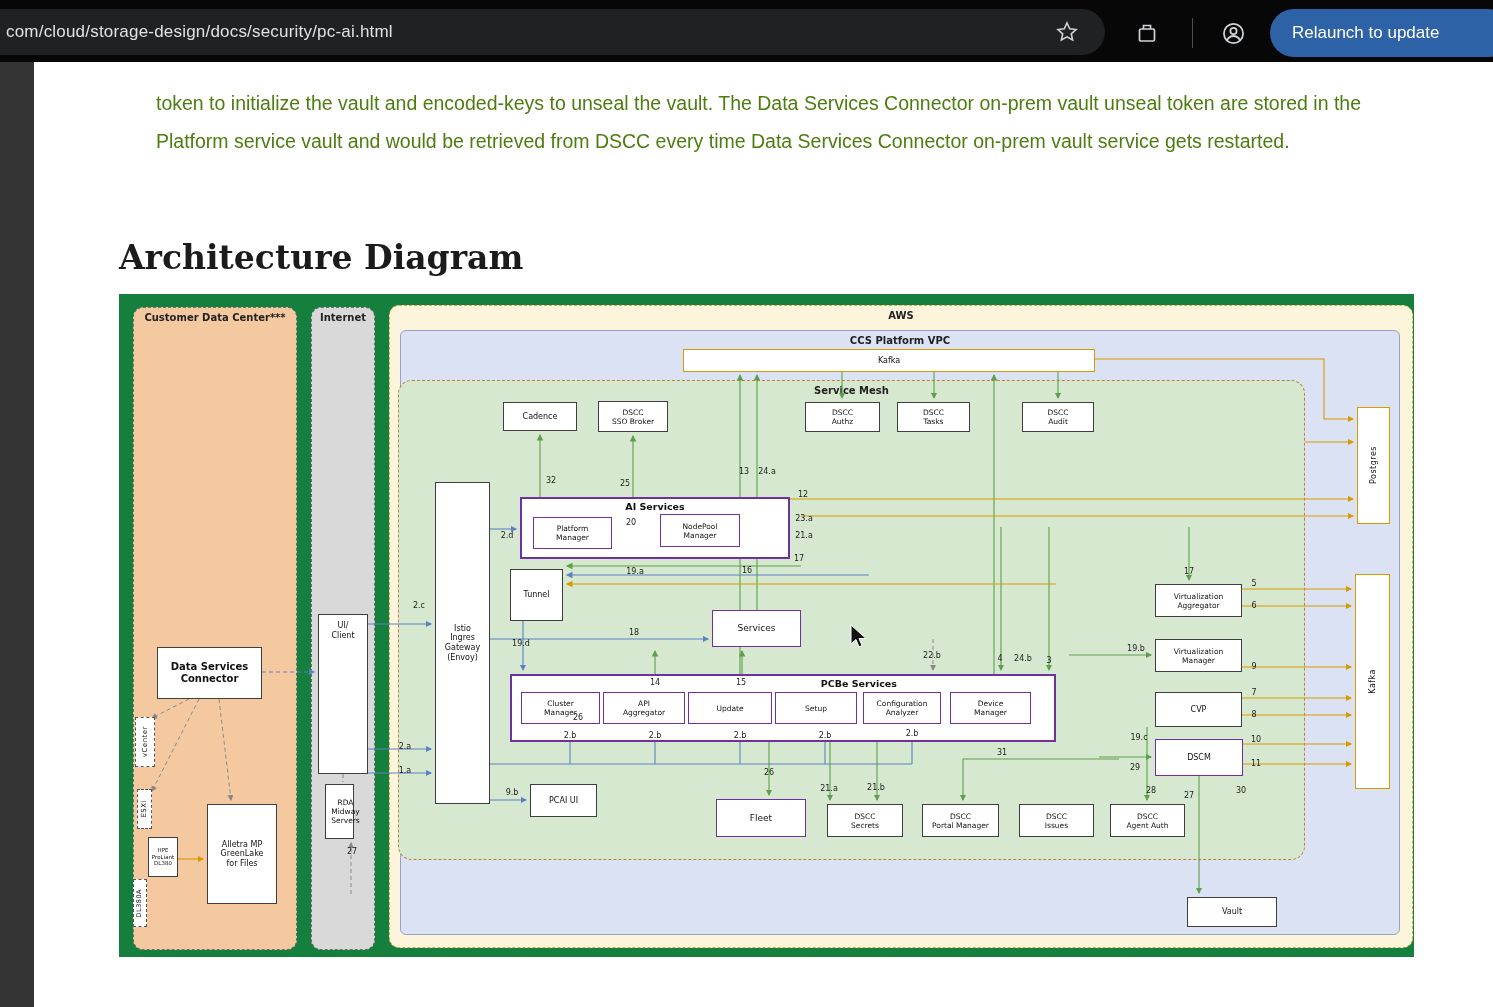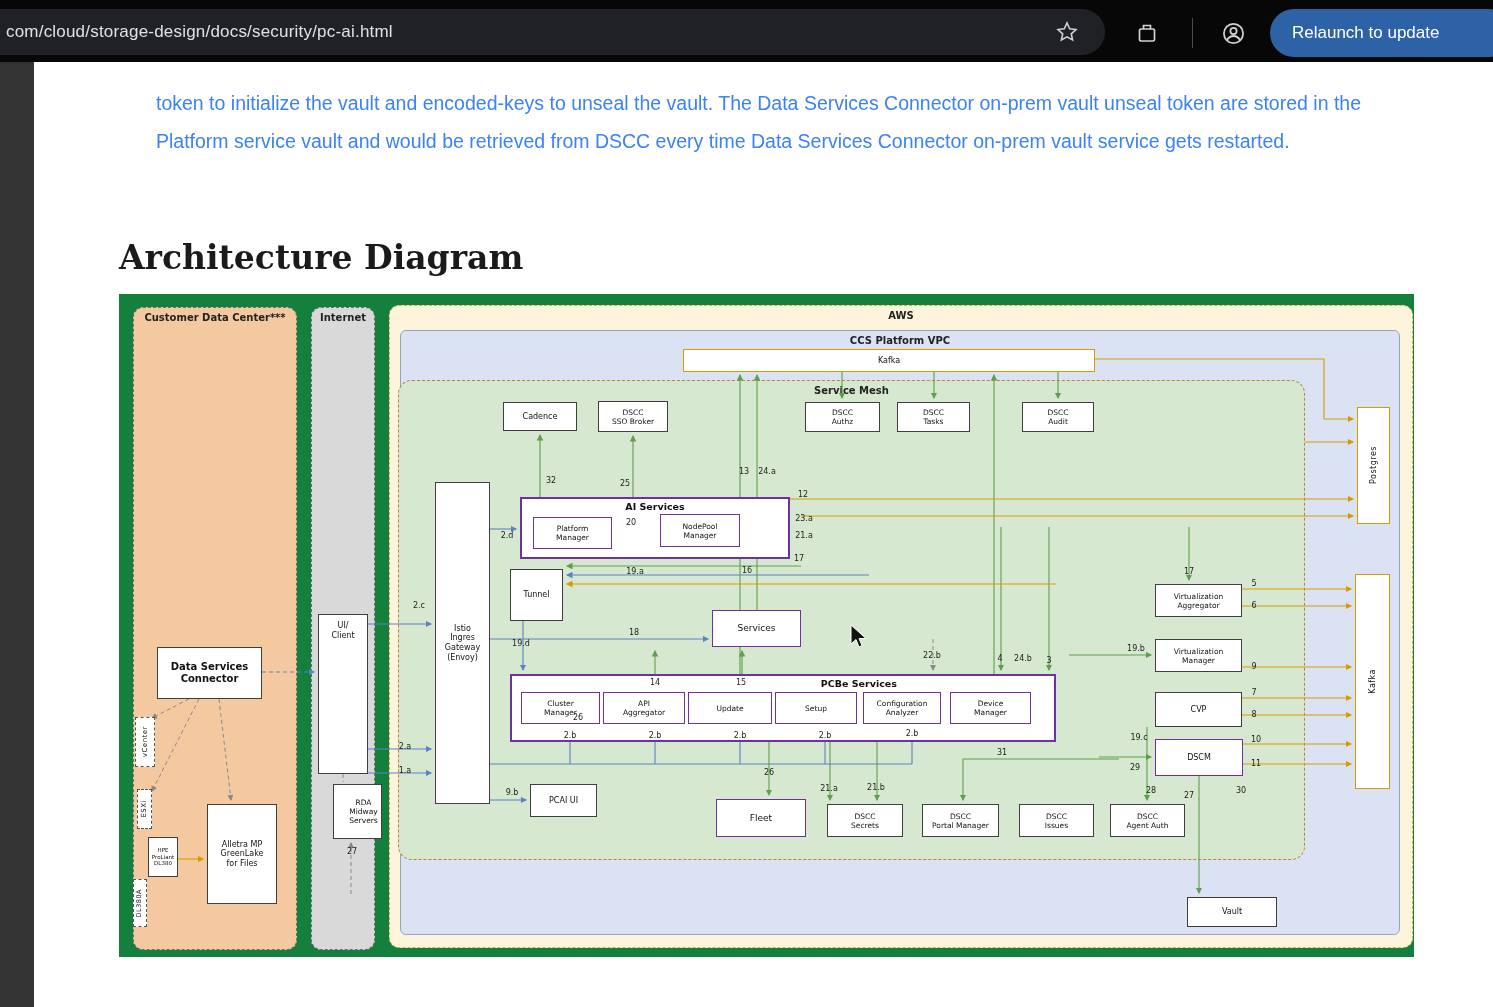--- a/index.html
+++ b/index.html
@@ -16,21 +16,21 @@
   .chrome-divider{position:absolute;left:1192px;top:18px;width:1px;height:30px;background:#4a4d52;}
   .profile-icon{position:absolute;left:1221px;top:21px;width:25px;height:25px;}
   .relaunch{position:absolute;left:1270px;top:9px;width:242px;height:48px;border:none;
             border-radius:24px;background:#2e62a6;color:#ffffff;font-size:17px;
             font-family:"Liberation Sans", sans-serif;cursor:pointer;text-align:left;padding-left:22px;}
 
   .left-strip{position:absolute;left:0;top:62px;width:34px;height:945px;background:#343434;z-index:40;}
 
   
   .intro{position:absolute;left:156px;top:64px;width:1270px;font-size:19.5px;line-height:38.5px;
-         color:#3b82f6;}
+         color:#4d7c0f;}
   .doc-heading{position:absolute;left:119px;top:216px;font-family:"DejaVu Serif", serif;
                font-weight:bold;font-size:33px;color:#1b1b1b;}
 
   
   .diagram{position:absolute;left:119px;top:294px;width:1295px;height:663px;background:#15803d;}
   .diagram .layer{position:absolute;left:0;top:0;width:1294px;height:660px;}
   .edges{position:absolute;left:0;top:0;z-index:3;pointer-events:none;}
   #diagram-containers{z-index:1;}
   #diagram-nodes{z-index:4;}
   #diagram-edge-labels{z-index:6;}
@@ -328,21 +328,21 @@
       </div>
       <div class="node plain" style="left: 88px; top: 510px; width: 70px; height: 100px; font-size: 8px;">
         <span class="ntext">Alletra MP
 GreenLake
 for Files</span>
       </div>
       <div class="node plain toplabel" style="left: 199px; top: 320px; width: 50px; height: 160px; font-size: 8px;">
         <span class="ntext">UI/
 Client</span>
       </div>
-      <div class="node plain" style="left: 214px; top: 490px; width: 49px; height: 55px; padding-left: 12px;">
+      <div class="node plain" style="left: 206px; top: 490px; width: 29px; height: 55px; padding-left: 12px;">
         <span class="ntext">RDA
 Midway
 Servers</span>
       </div>
     </div>
   <div class="layer" id="diagram-edge-labels">
       <div class="elabel" style="left: 432px; top: 186px;">32</div>
       <div class="elabel" style="left: 506px; top: 189px;">25</div>
       <div class="elabel" style="left: 625px; top: 177px;">13</div>
       <div class="elabel" style="left: 648px; top: 177px;">24.a</div>

